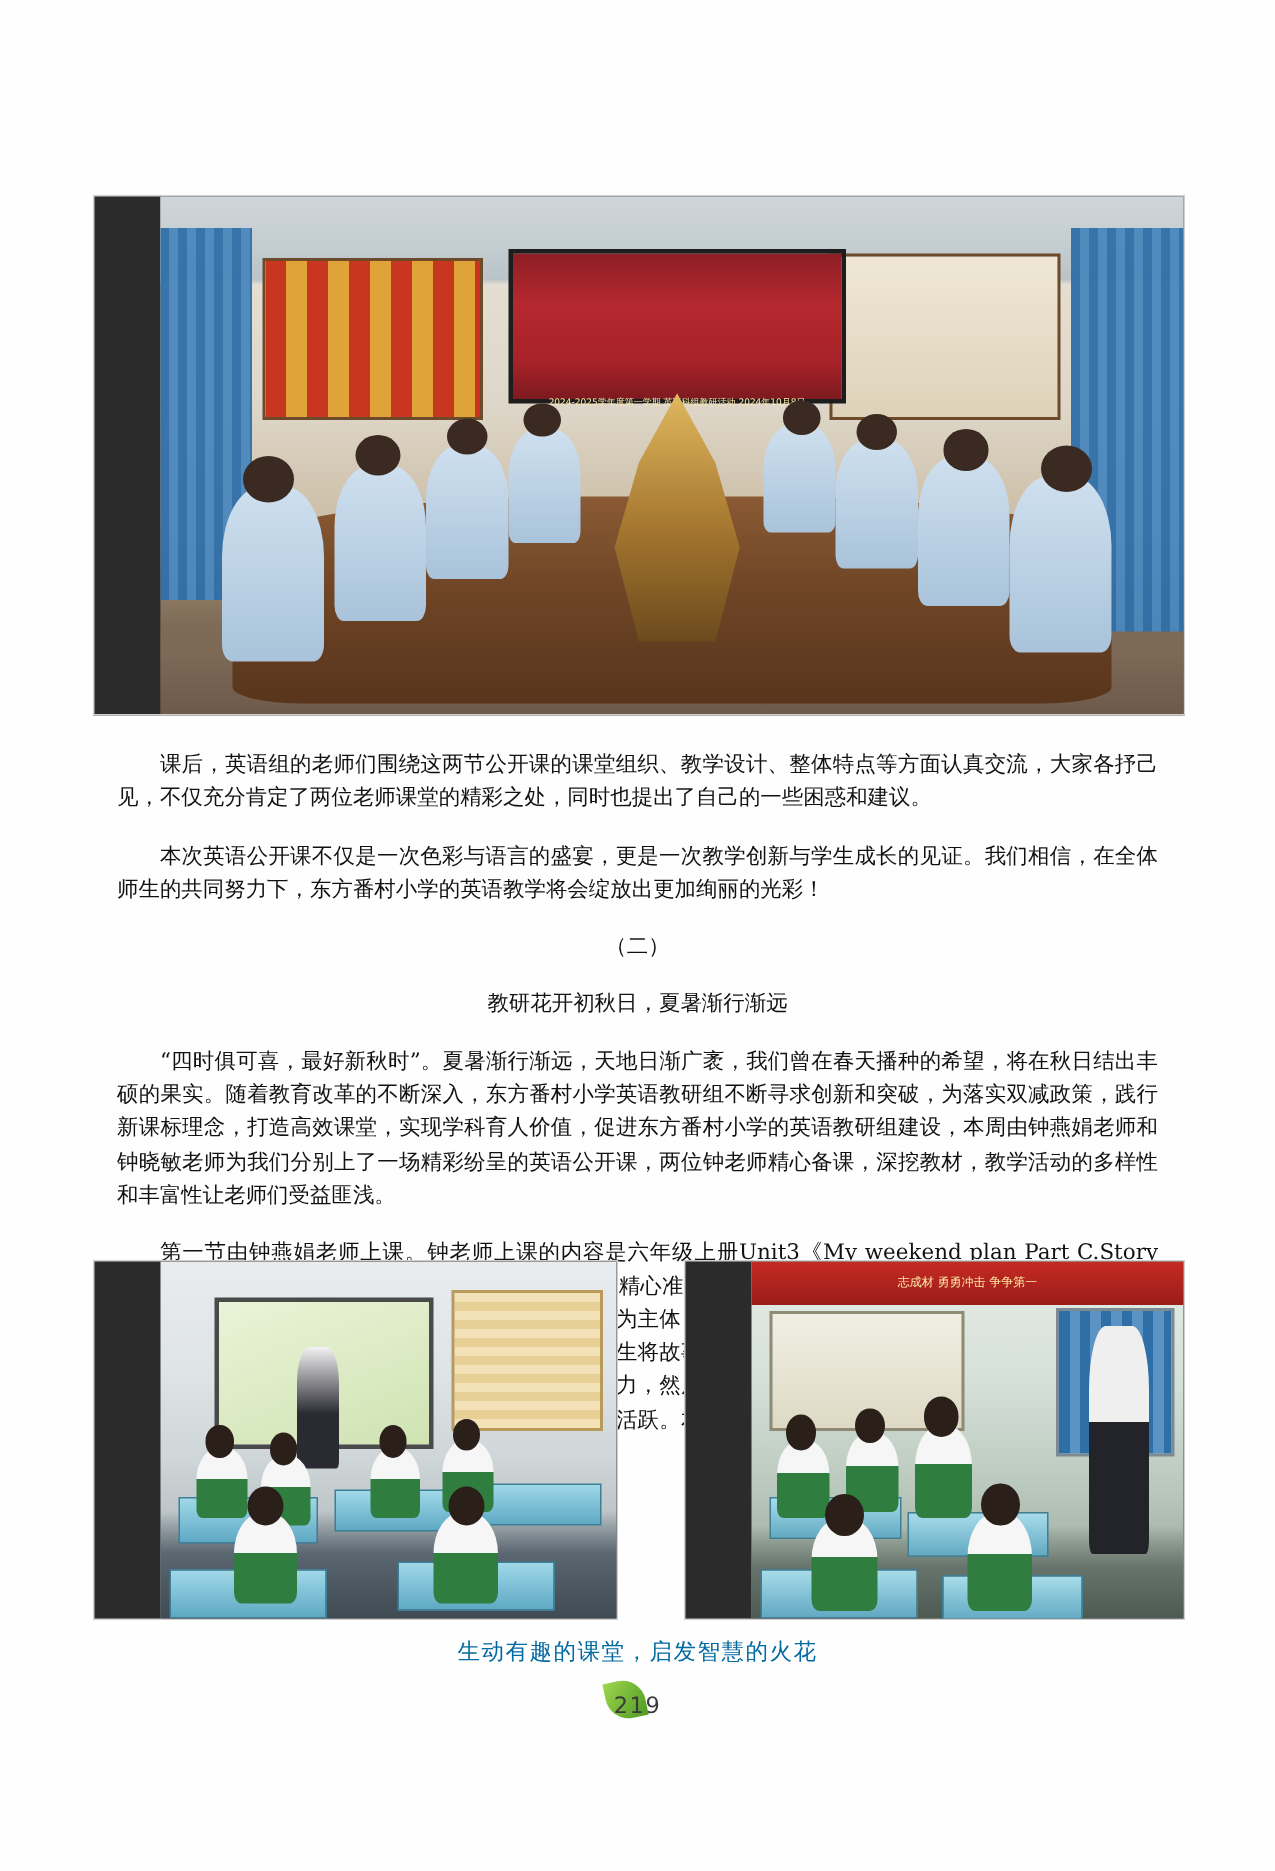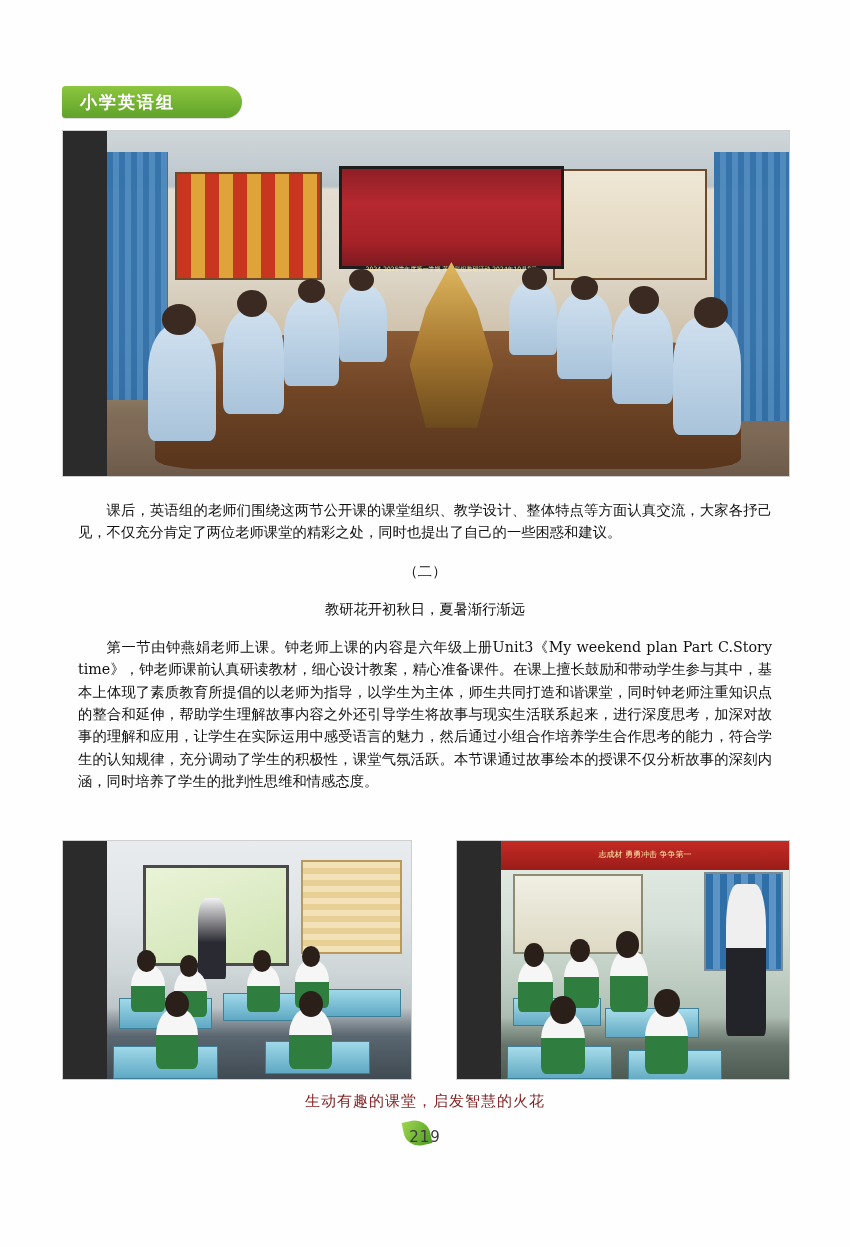--- a/index.html
+++ b/index.html
@@ -213,21 +213,21 @@
   .subtitle { text-align: center; text-indent: 0 !important; }
 
   .caption {
     position: absolute;
     left: 62px;
     top: 1092px;
     width: 726px;
     text-align: center;
     font-size: 15px;
     letter-spacing: 1px;
-    color: #7f1d1d;
+    color: #0369a1;
     font-family: "DejaVu Serif", "Liberation Serif", serif;
   }
 
   
   .footer {
     position: absolute;
     left: 0;
     top: 1128px;
     width: 850px;
     text-align: center;
@@ -249,24 +249,20 @@
     color: #3b3b3b;
     font-family: "DejaVu Sans", sans-serif;
     letter-spacing: 1px;
   }
 </style>
 </head>
 <body>
 
 <div class="page">
 
-  <div class="header-tag">
-    <div class="shape"></div>
-    <div class="label">小学英语组</div>
-  </div>
 
   <div class="photo" id="photo-meeting">
     <div class="inner">
       <div class="curtain-l"></div>
       <div class="curtain-r"></div>
       <div class="board-l"></div>
       <div class="board-r"></div>
       <div class="screen">2024-2025学年度第一学期
 英语科组教研活动
 2024年10月8日</div>
@@ -288,22 +284,24 @@
       <div class="head" style="right:19%;top:45%;width:4.5%;height:8%;"></div>
       <div class="person" style="right:26%;top:47%;width:8%;height:25%;"></div>
       <div class="head" style="right:28%;top:42%;width:4%;height:7%;"></div>
       <div class="person" style="right:34%;top:44%;width:7%;height:21%;"></div>
       <div class="head" style="right:35.5%;top:39.5%;width:3.6%;height:6.5%;"></div>
     </div>
   </div>
 
   <div class="body-text">
     <p>课后，英语组的老师们围绕这两节公开课的课堂组织、教学设计、整体特点等方面认真交流，大家各抒己见，不仅充分肯定了两位老师课堂的精彩之处，同时也提出了自己的一些困惑和建议。</p>
+    <p>本次英语公开课不仅是一次色彩与语言的盛宴，更是一次教学创新与学生成长的见证。我们相信，在全体师生的共同努力下，东方番村小学的英语教学将会绽放出更加绚丽的光彩！</p>
     <p class="section-num">（二）</p>
     <p class="subtitle">教研花开初秋日，夏暑渐行渐远</p>
+    <p>“四时俱可喜，最好新秋时”。夏暑渐行渐远，天地日渐广袤，我们曾在春天播种的希望，将在秋日结出丰硕的果实。随着教育改革的不断深入，东方番村小学英语教研组不断寻求创新和突破，为落实双减政策，践行新课标理念，打造高效课堂，实现学科育人价值，促进东方番村小学的英语教研组建设，本周由钟燕娟老师和钟晓敏老师为我们分别上了一场精彩纷呈的英语公开课，两位钟老师精心备课，深挖教材，教学活动的多样性和丰富性让老师们受益匪浅。</p>
     <p>第一节由钟燕娟老师上课。钟老师上课的内容是六年级上册Unit3《My weekend plan Part C.Story time》，钟老师课前认真研读教材，细心设计教案，精心准备课件。在课上擅长鼓励和带动学生参与其中，基本上体现了素质教育所提倡的以老师为指导，以学生为主体，师生共同打造和谐课堂，同时钟老师注重知识点的整合和延伸，帮助学生理解故事内容之外还引导学生将故事与现实生活联系起来，进行深度思考，加深对故事的理解和应用，让学生在实际运用中感受语言的魅力，然后通过小组合作培养学生合作思考的能力，符合学生的认知规律，充分调动了学生的积极性，课堂气氛活跃。本节课通过故事绘本的授课不仅分析故事的深刻内涵，同时培养了学生的批判性思维和情感态度。</p>
   </div>
 
   <div class="photo" id="photo-class-left">
     <div class="inner">
       <div class="whiteboard"></div>
       <div class="wallposter"></div>
       <div class="teacher"></div>
 
       <div class="desk" style="left:4%;top:66%;width:30%;height:12%;"></div>

